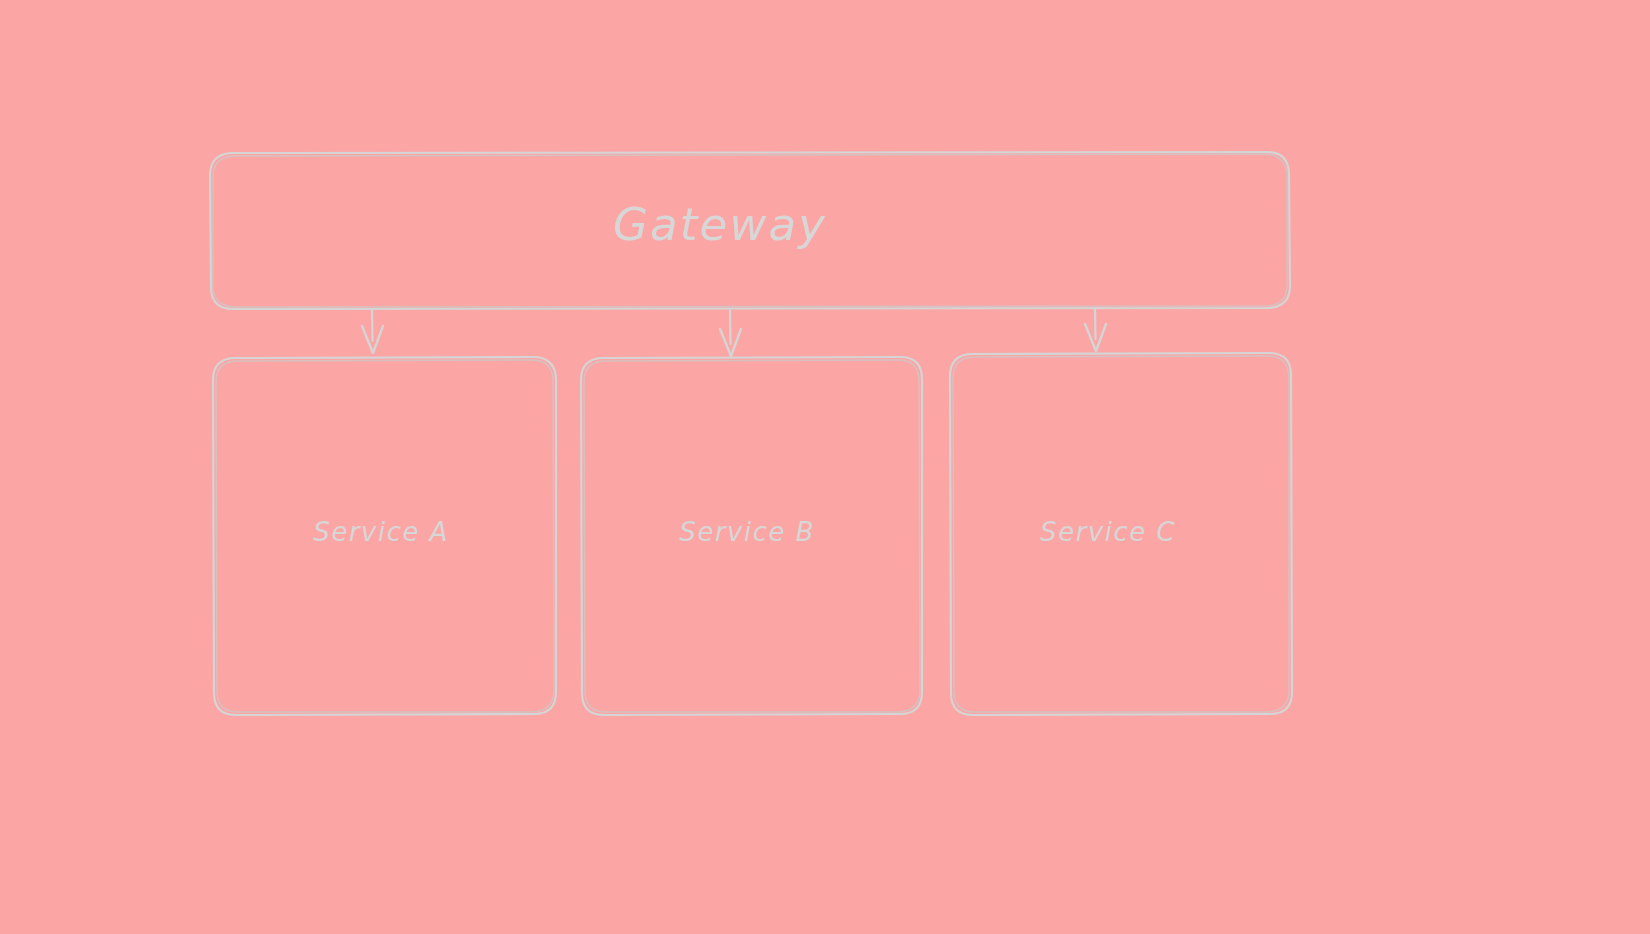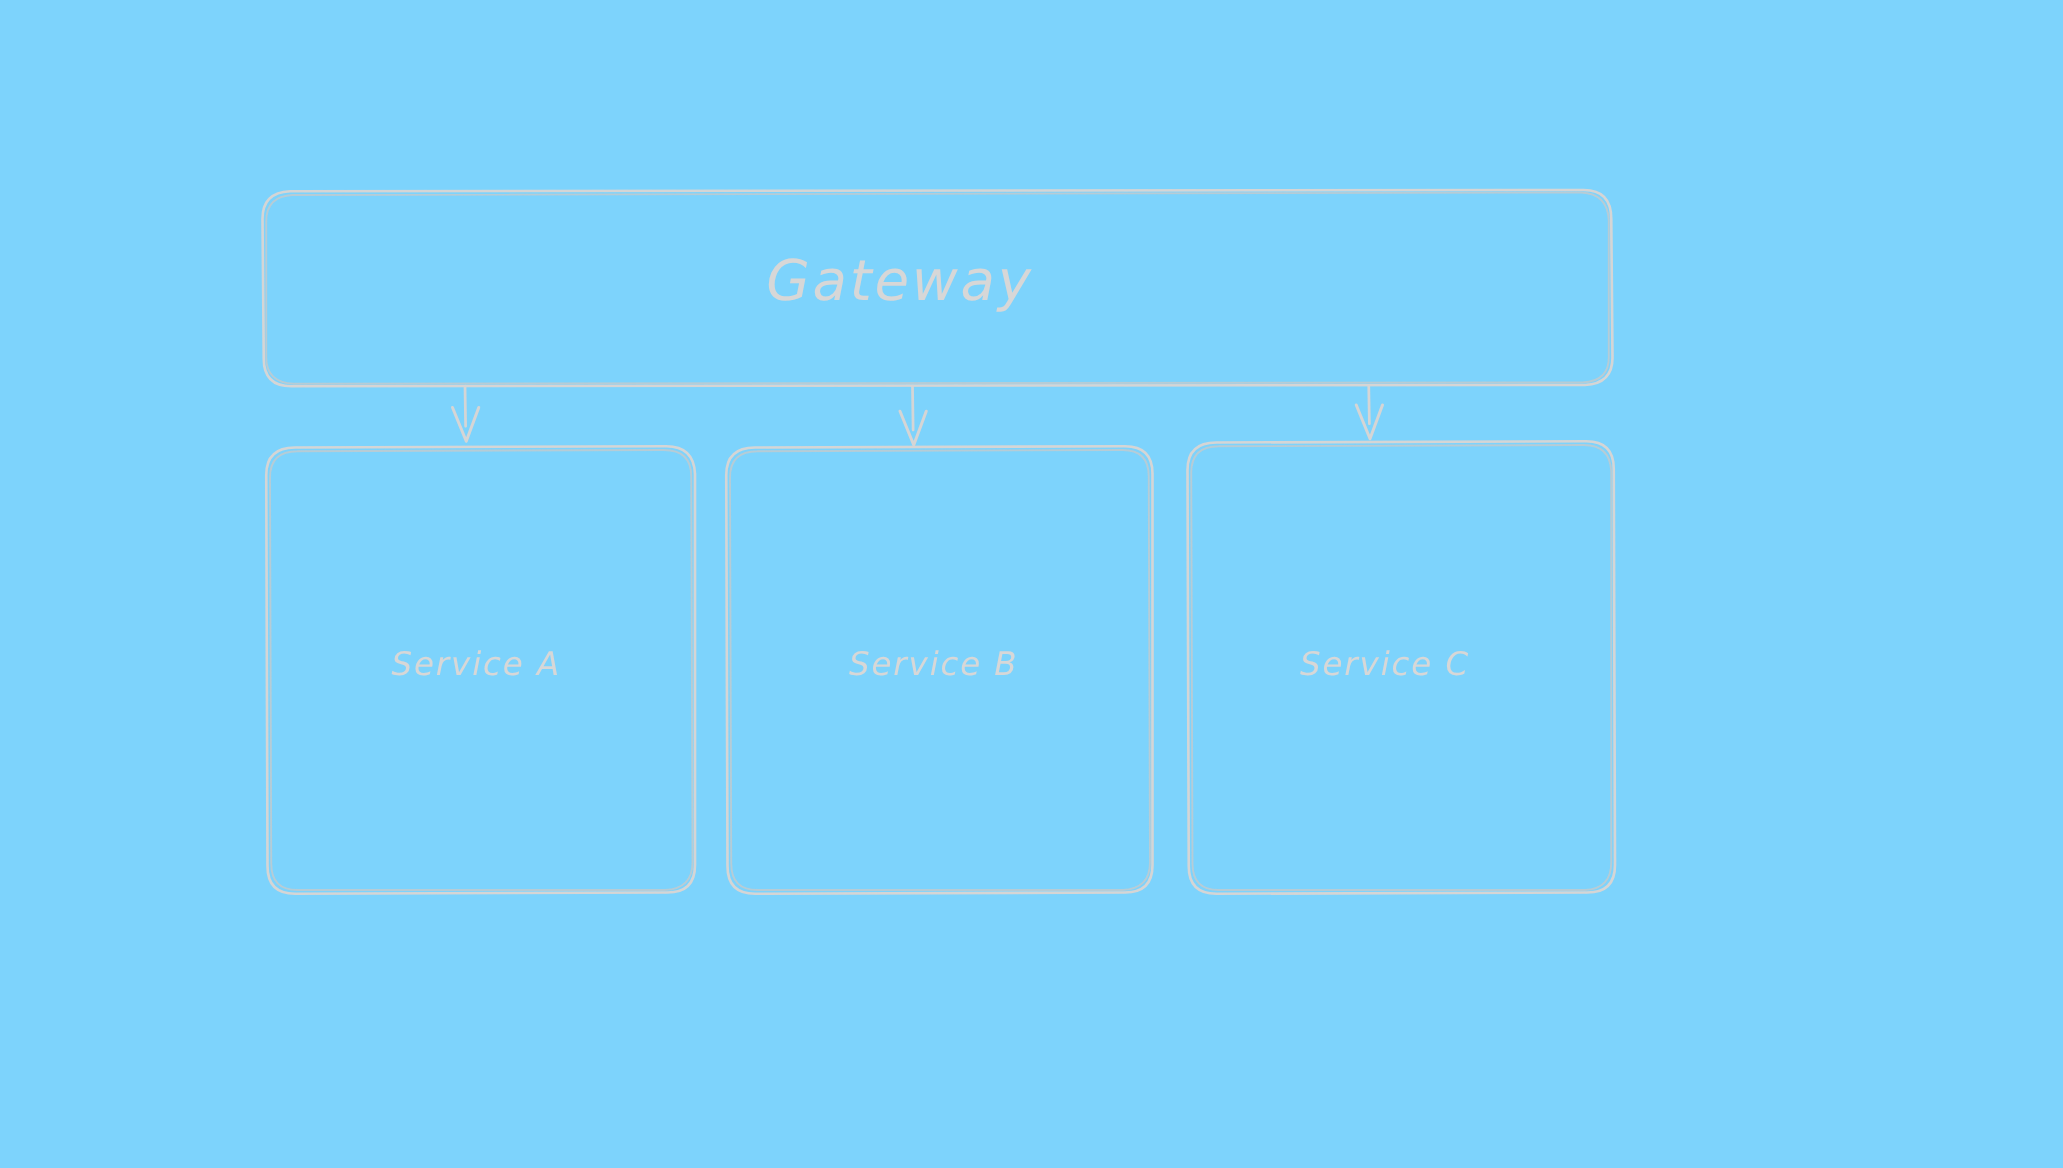--- a/index.html
+++ b/index.html
@@ -10,21 +10,21 @@
   body {
     width: 1650px;
     height: 934px;
     overflow: hidden;
     font-family: "DejaVu Sans", sans-serif;
   }
   #canvas-root {
     position: relative;
     width: 1650px;
     height: 934px;
-    background: #7dd3fc;
+    background: #fca5a5;
   }
   #diagram-svg {
     position: absolute;
     top: 0;
     left: 0;
     width: 1650px;
     height: 934px;
     display: block;
   }
   .node-label {

